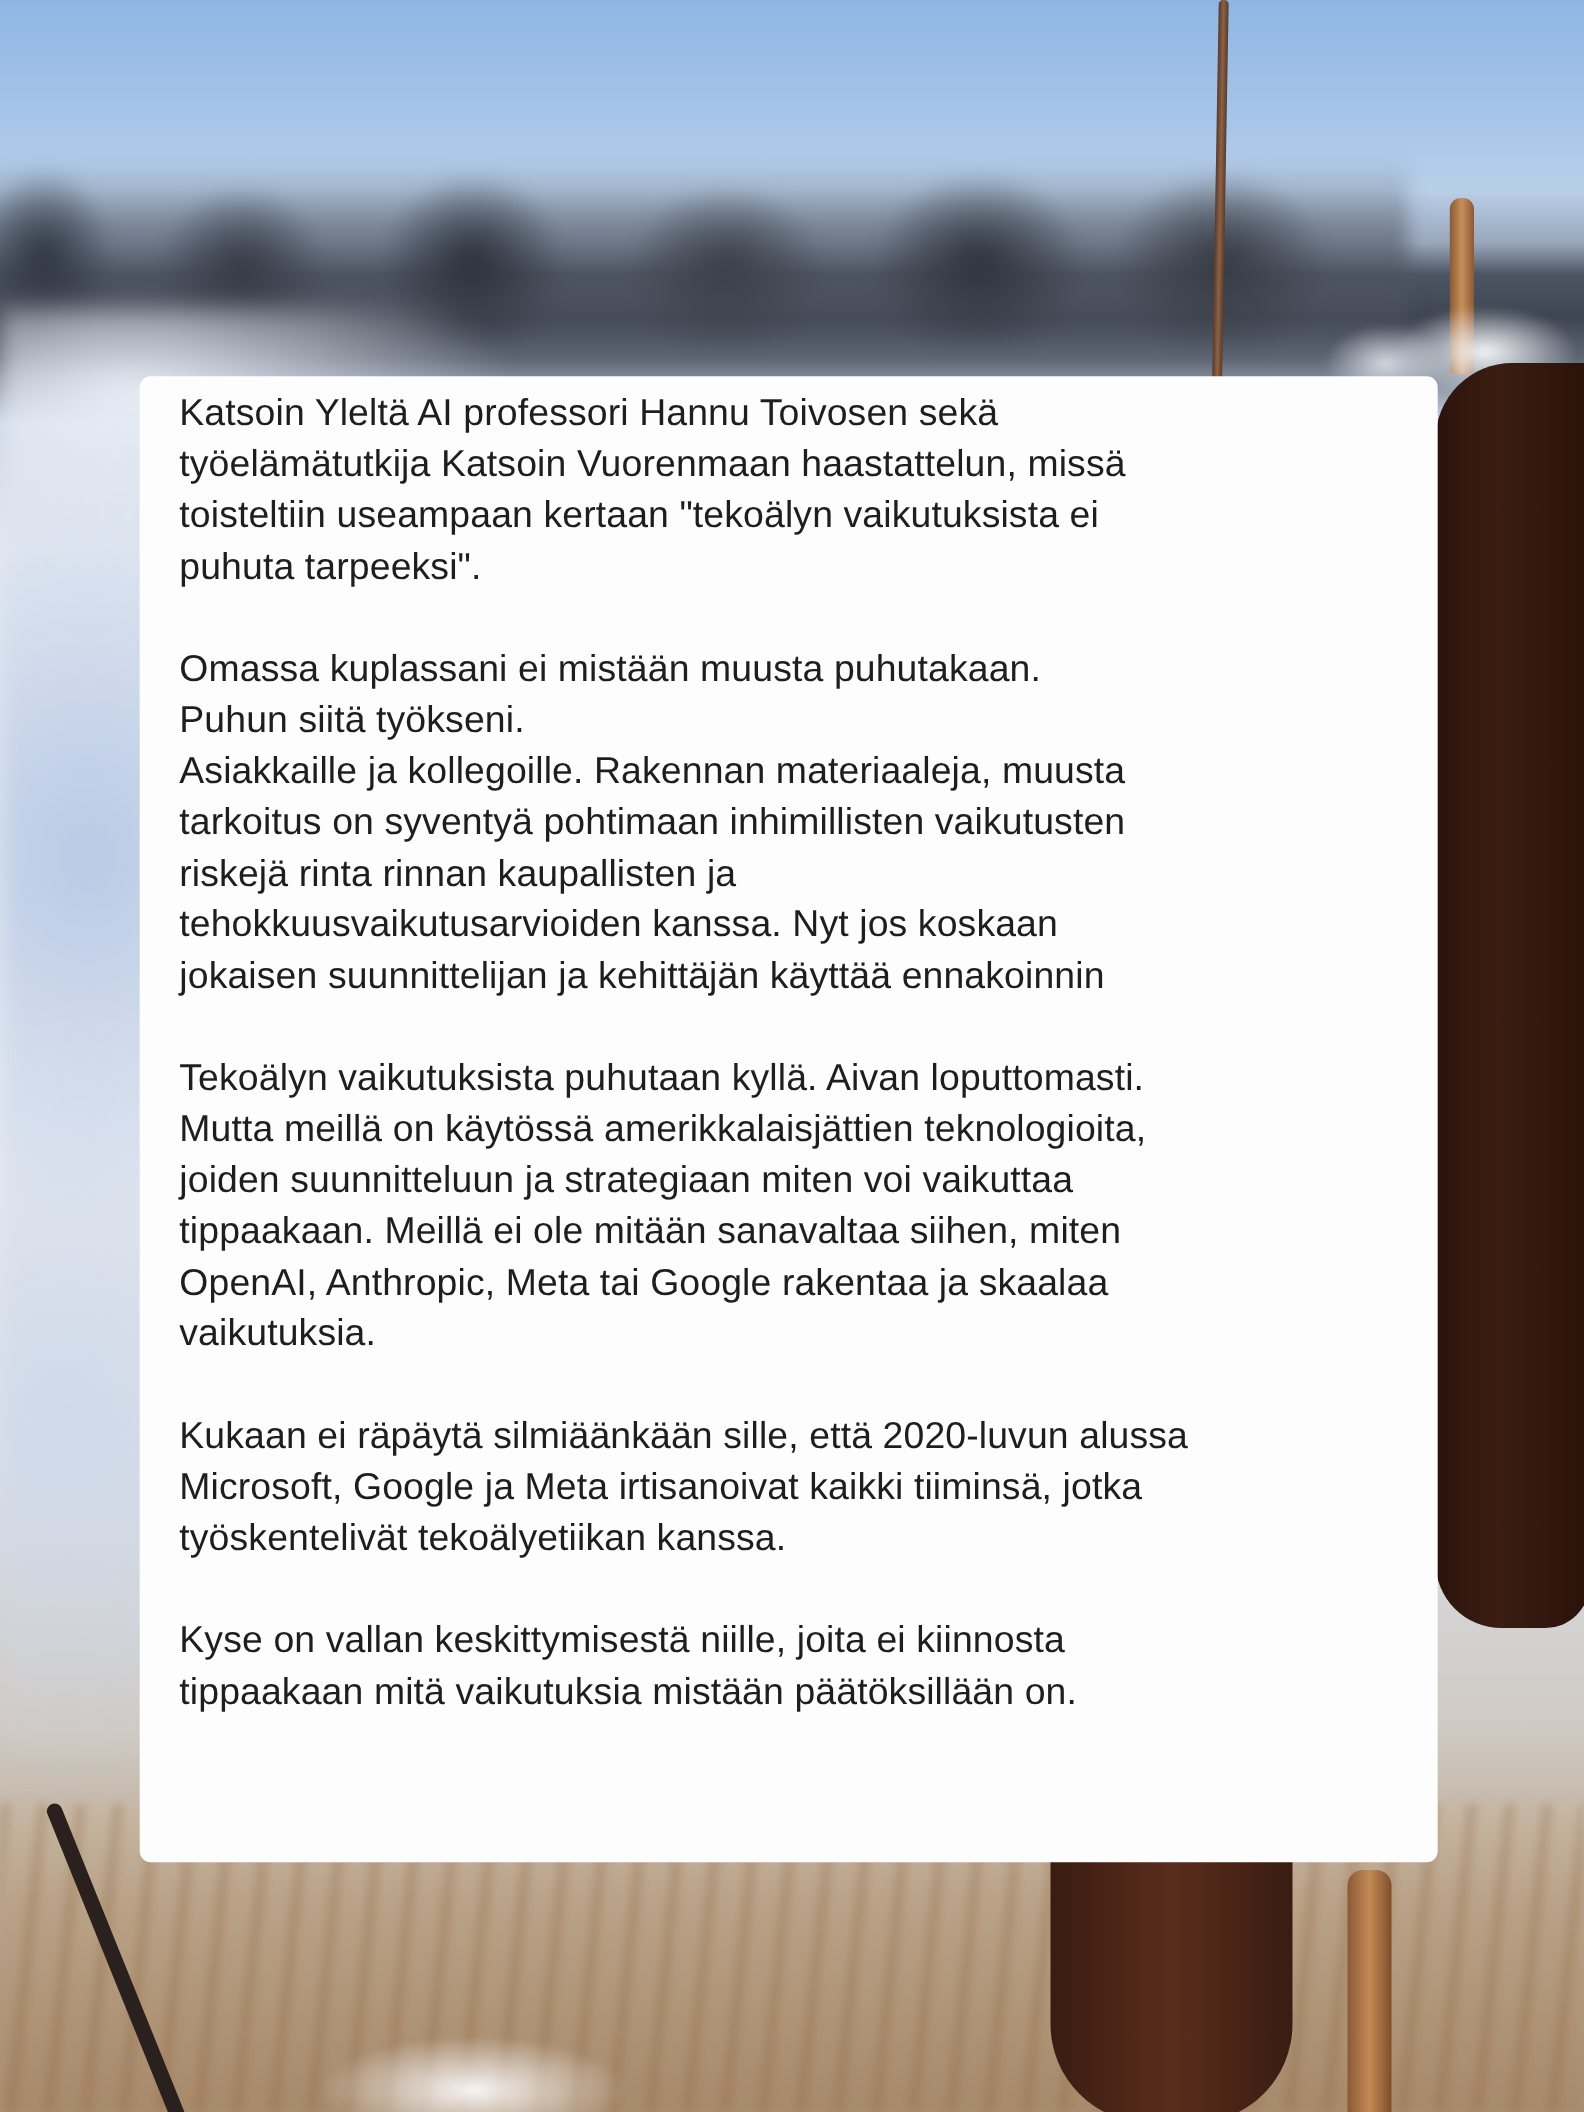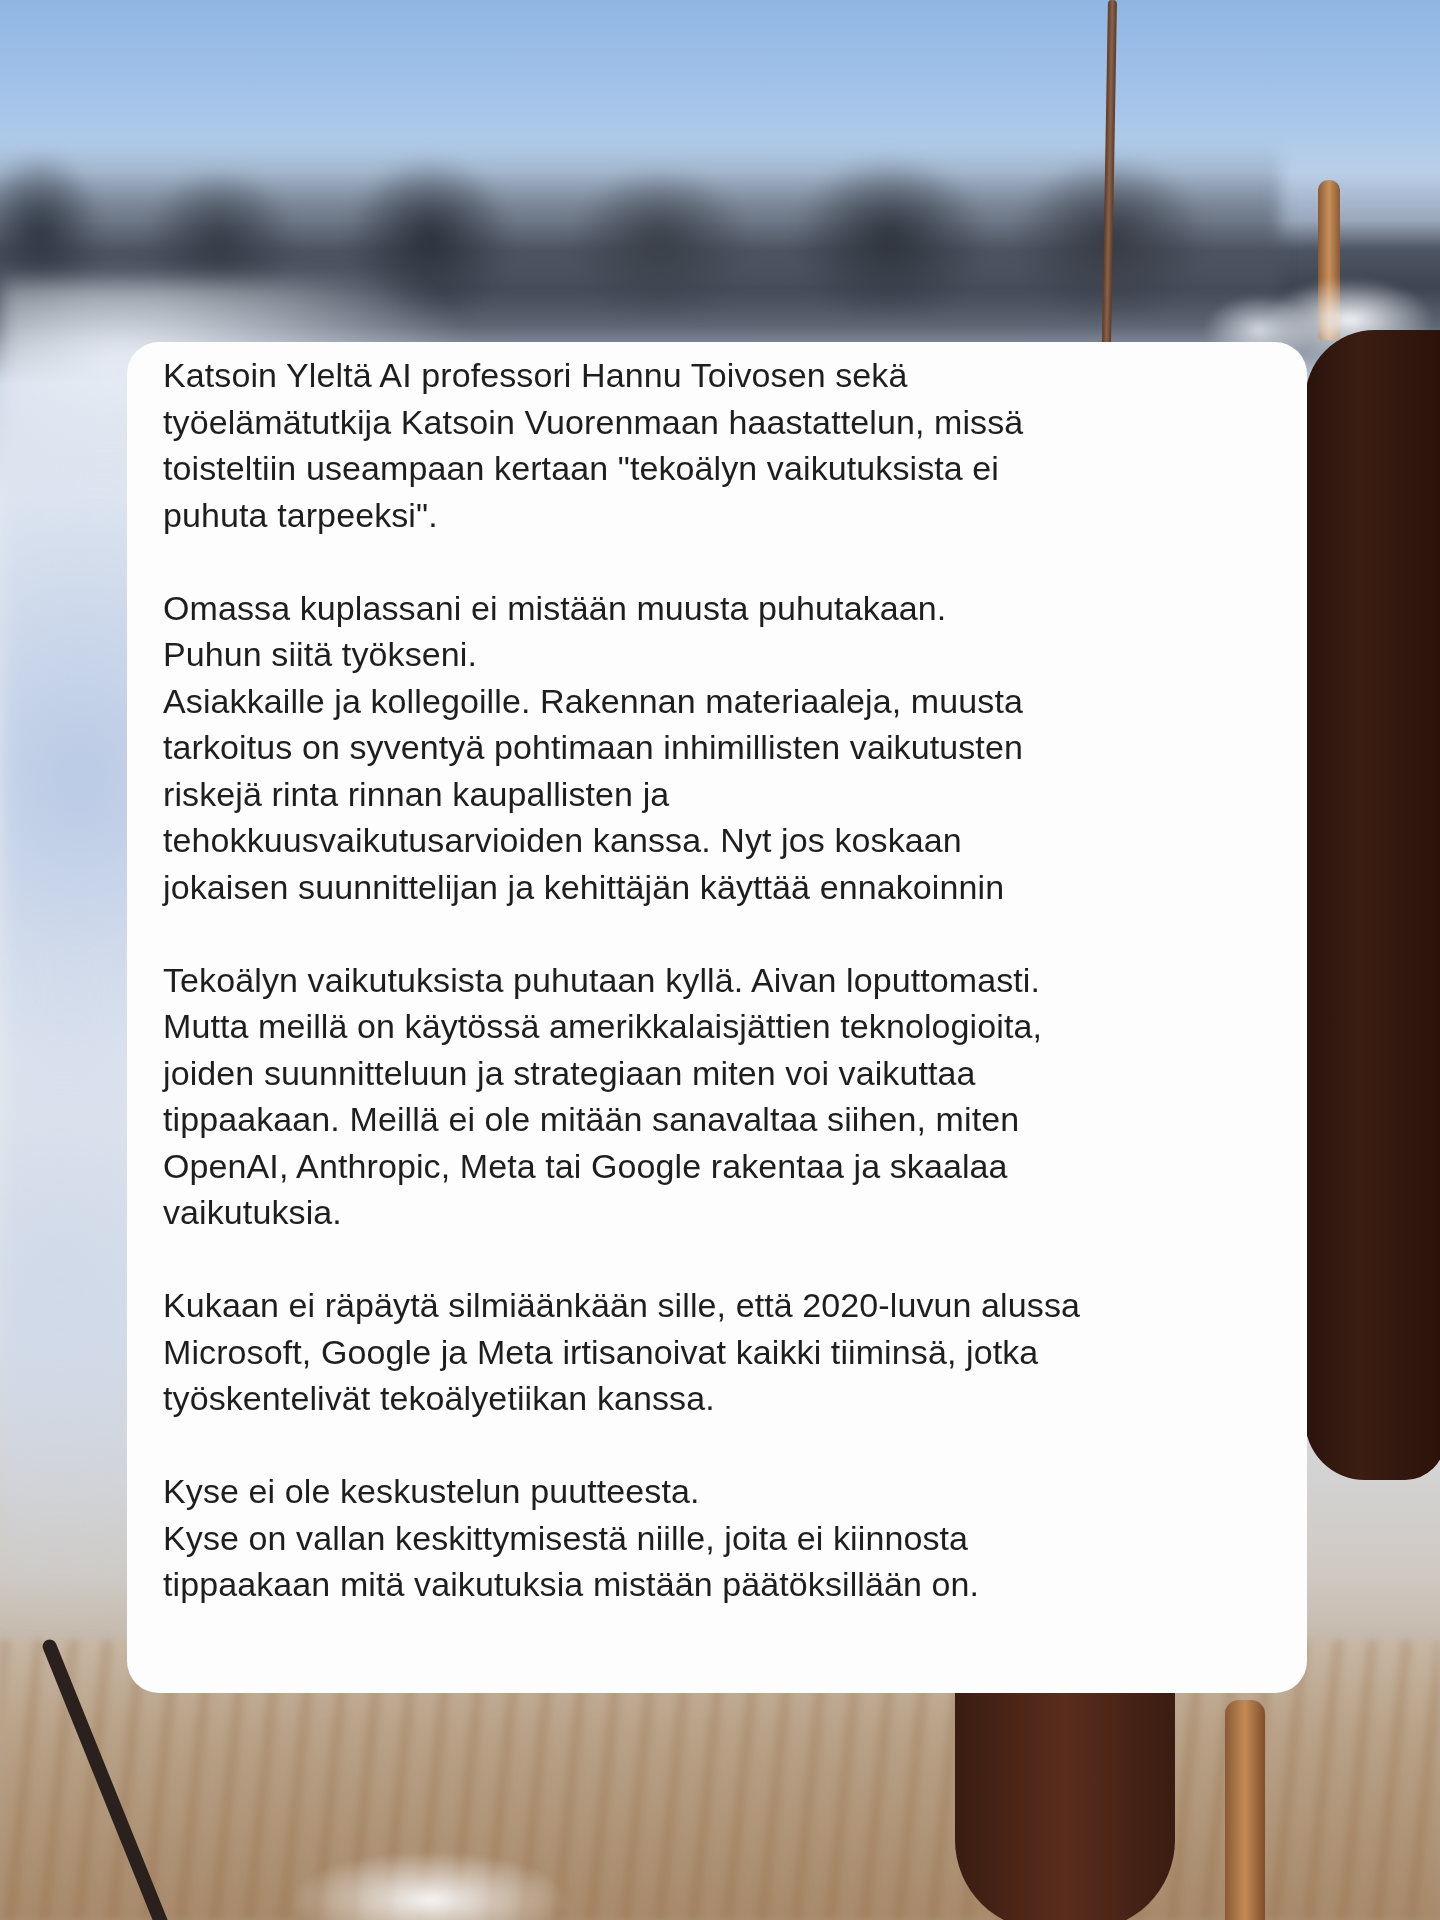--- a/index.html
+++ b/index.html
@@ -157,21 +157,21 @@
 
     
     .card {
       position: absolute;
       left: 127px;
       top: 342px;
       width: 1180px;
       height: 1351px;
       box-sizing: border-box;
       background: #fdfdfd;
-      border-radius: 32px;
+      border-radius: 10px;
       padding: 10px 30px 0 36px;
       color: #1e1e1e;
       font-size: 34px;
       line-height: 46.5px;
       letter-spacing: 0.1px;
     }
     .para {
       margin: 0 0 46.5px 0;
     }
     .para:last-child {
@@ -222,17 +222,16 @@
     <span class="line">tippaakaan. Meillä ei ole mitään sanavaltaa siihen, miten</span>
     <span class="line">OpenAI, Anthropic, Meta tai Google rakentaa ja skaalaa</span>
     <span class="line">vaikutuksia.</span>
   </p>
   <p class="para">
     <span class="line">Kukaan ei räpäytä silmiäänkään sille, että 2020-luvun alussa</span>
     <span class="line">Microsoft, Google ja Meta irtisanoivat kaikki tiiminsä, jotka</span>
     <span class="line">työskentelivät tekoälyetiikan kanssa.</span>
   </p>
   <p class="para">
-    <span class="line">Kyse ei ole keskustelun puutteesta.</span>
     <span class="line">Kyse on vallan keskittymisestä niille, joita ei kiinnosta</span>
     <span class="line">tippaakaan mitä vaikutuksia mistään päätöksillään on.</span>
   </p>
 </div>
 
 </body></html>

